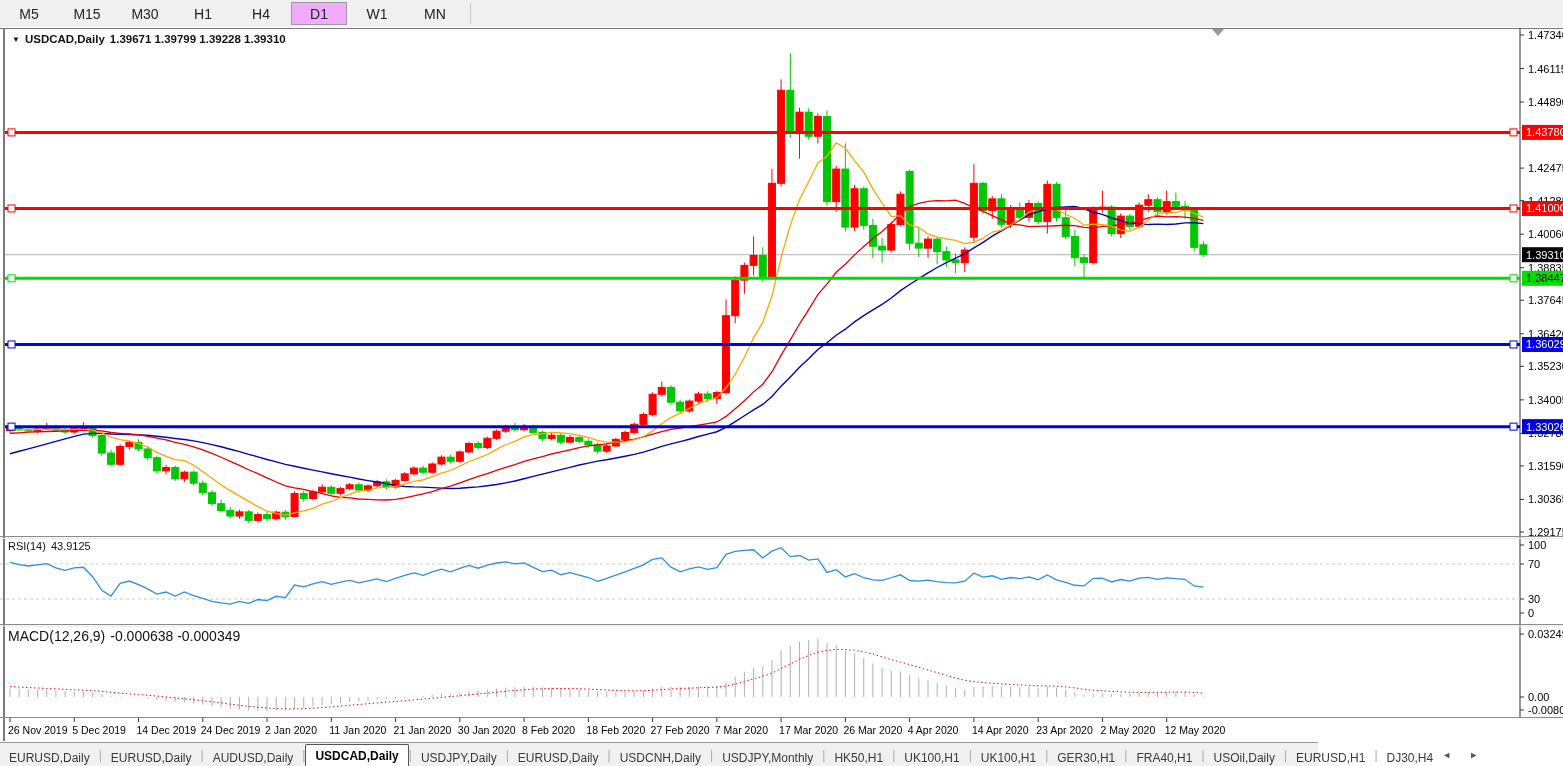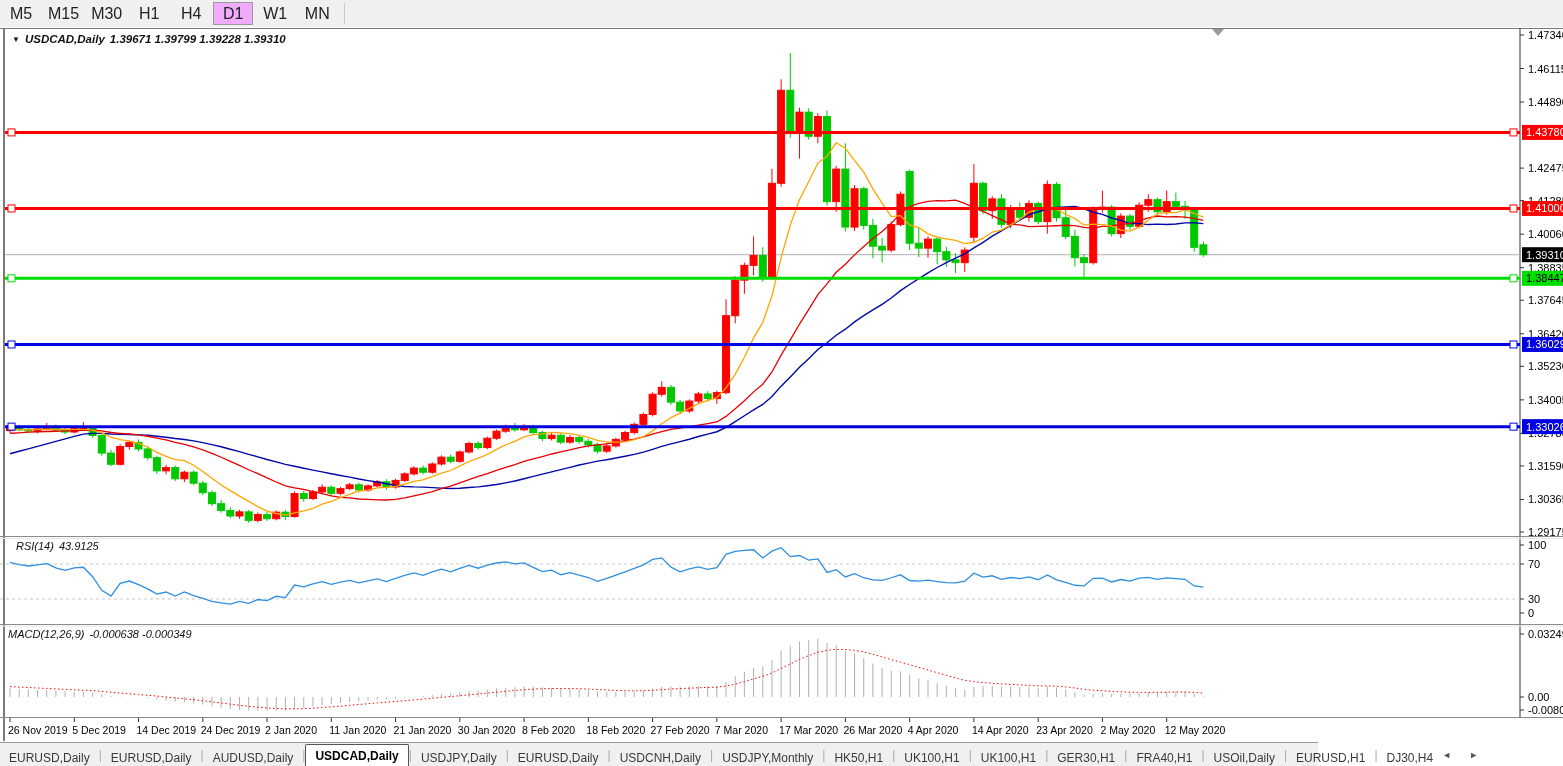--- a/index.html
+++ b/index.html
@@ -1,32 +1,32 @@
 <!DOCTYPE html>
 <html><head>
 <meta charset="utf-8">
 <style>
   html,body{margin:0;padding:0;background:#f0f0f0;}
   #app{position:relative;width:1563px;height:766px;overflow:hidden;background:#fff;
        font-family:"Liberation Sans",sans-serif;-webkit-font-smoothing:antialiased;}
   
   #toolbar{position:absolute;left:0;top:0;width:1563px;height:27px;background:#f0f0f0;
            display:flex;align-items:center;border-bottom:1px solid #8a8a8a;}
-  .tf-btn{height:21px;min-width:30px;padding:0 4px;margin:12px 1px;display:flex;align-items:center;
-          justify-content:center;font-size:16px;color:#222;border:1px solid transparent;cursor:default;}
+  .tf-btn{height:21px;min-width:30px;padding:0 12px;margin:12px 1px;display:flex;align-items:center;
+          justify-content:center;font-size:14px;color:#222;border:1px solid transparent;cursor:default;}
   .tf-btn.active{background:#f0abfc;border:1px solid #9a9a9a;}
   .tb-sep{width:1px;height:21px;background:#c8c8c8;margin:0 6px;}
   
   #chart-wrap{position:absolute;left:0;top:27px;width:1563px;height:715px;background:#fff;}
   #chart-svg{position:absolute;left:0;top:0;}
-  .overlay{position:absolute;font-size:11.5px;font-weight:700;color:#111;white-space:pre;font-style:italic;}
+  .overlay{position:absolute;font-size:11.5px;font-weight:700;color:#111;white-space:pre;}
   #chart-title{left:12px;top:6px;}
   #chart-title .tri{font-size:8px;position:relative;top:-1px;margin-right:5px;}
-  #rsi-header{left:16px;top:513px;font-weight:400;font-size:11px;text-align:right;}
-  #macd-header{left:8px;top:601px;font-weight:400;font-size:11px;}
+  #rsi-header{left:8px;top:513px;font-weight:400;font-size:11px;text-align:right;}
+  #macd-header{left:8px;top:601px;font-weight:400;font-size:14px;}
   .hdr-val{margin-left:5px;}
   
   #tabbar{position:absolute;left:0;top:742px;width:1318px;height:24px;background:#f0f0f0;
           border-top:1px solid #999;display:flex;align-items:flex-end;}
   .tab{height:19px;padding:0 9px;display:flex;align-items:center;font-size:12px;color:#3a3a3a;
        white-space:nowrap;cursor:default;}
   .tab.active{background:#fff;border:1px solid #555;border-bottom:none;height:22px;
               font-weight:700;color:#000;border-radius:2px 2px 0 0;}
   .tab-sep{color:#aaa;font-size:12px;align-self:center;}
   #tab-nav{margin-left:auto;margin-right:10px;align-self:center;display:flex;gap:18px;}

